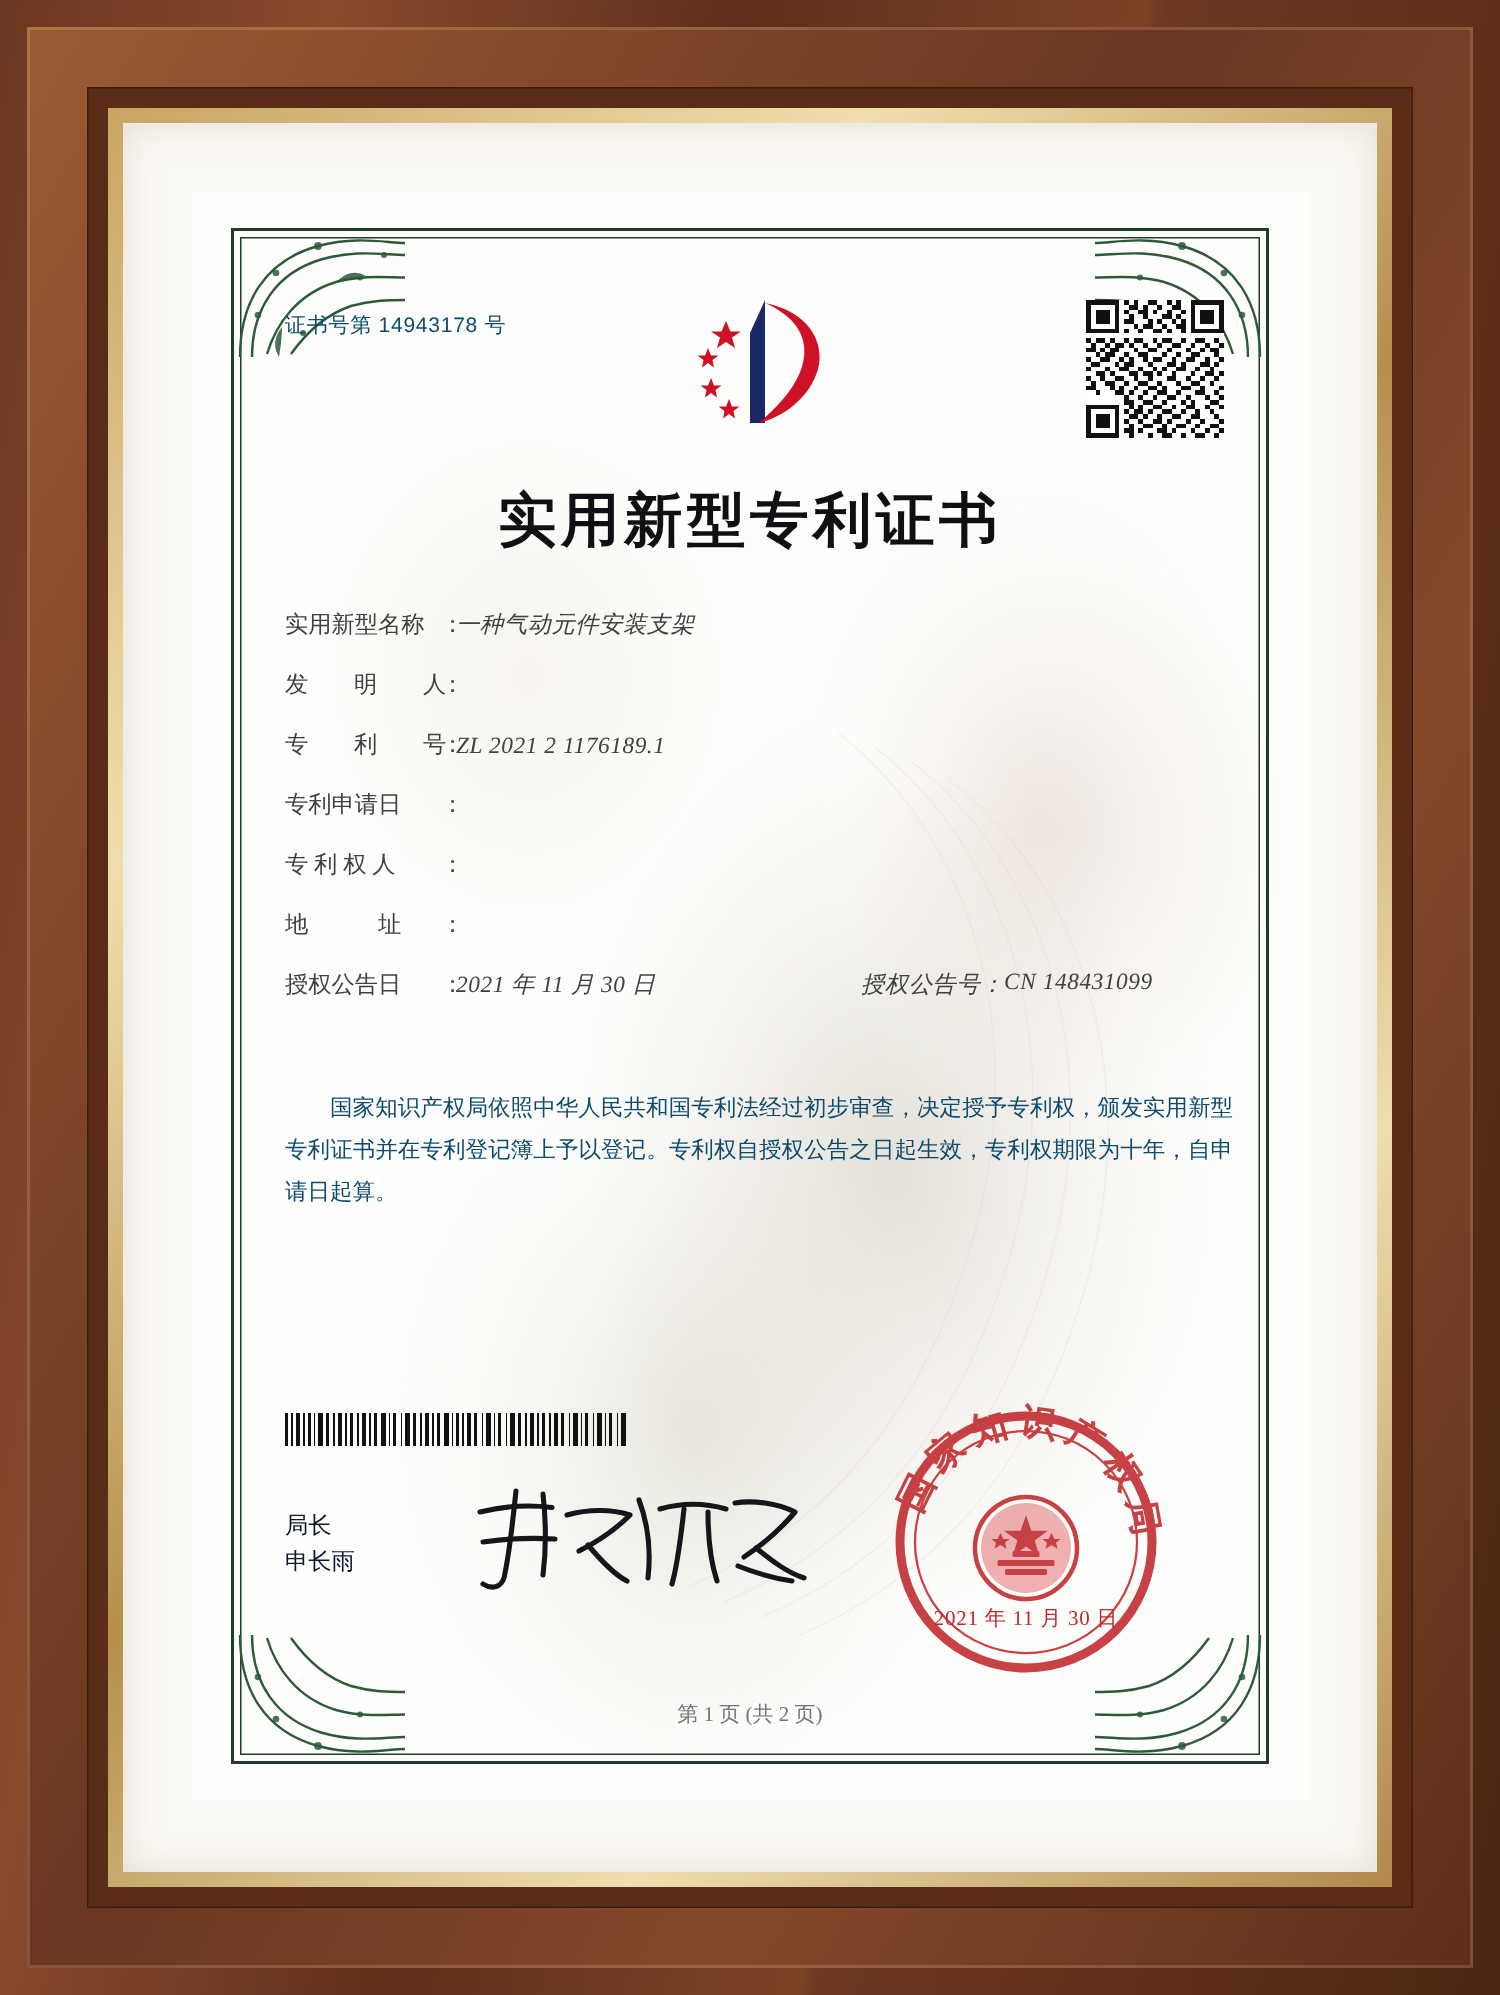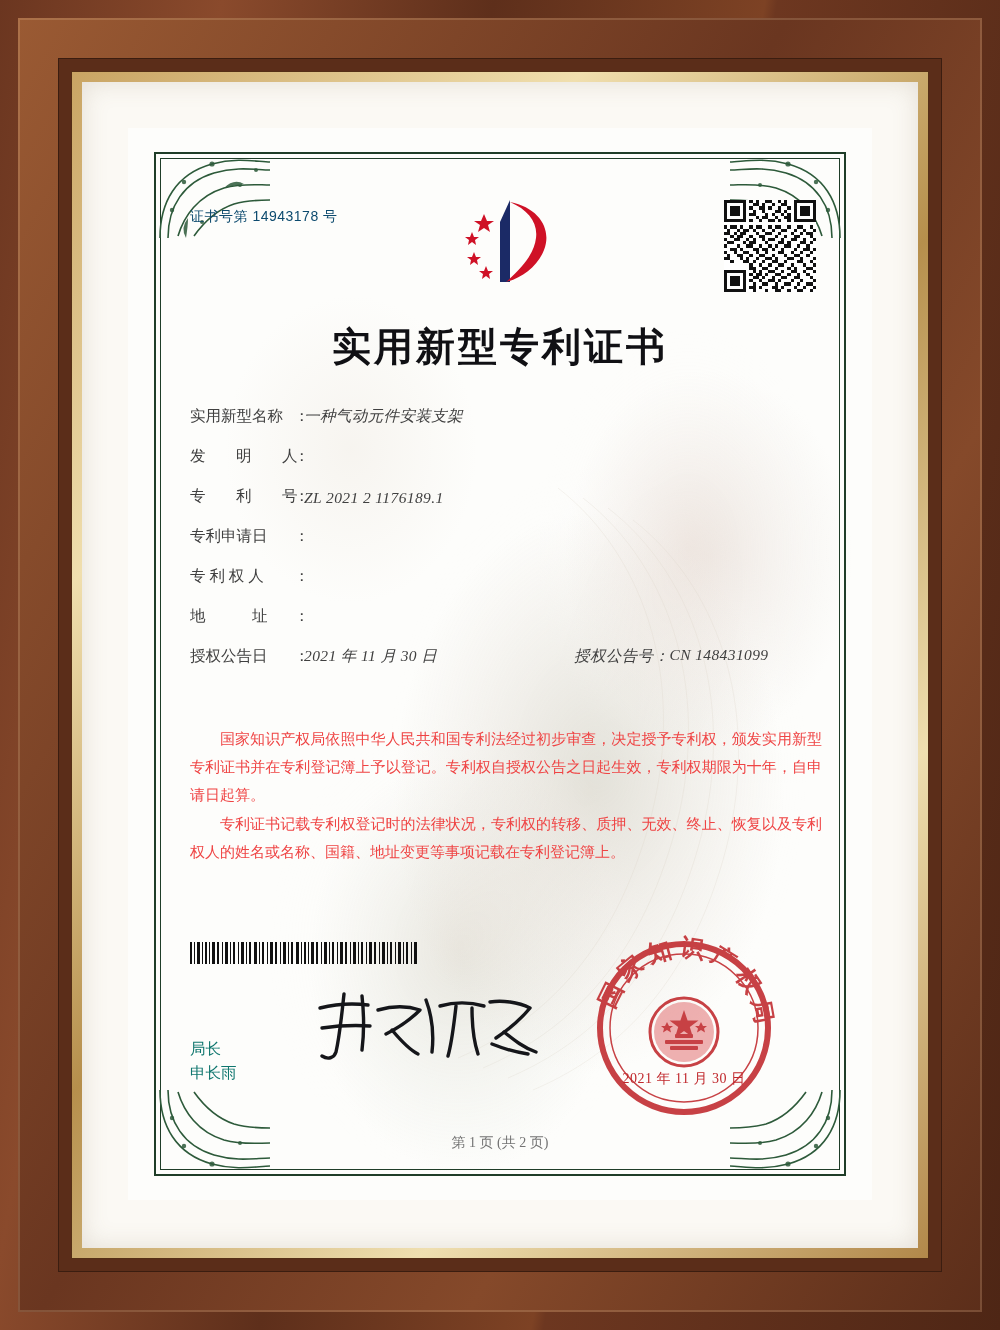--- a/index.html
+++ b/index.html
@@ -156,38 +156,37 @@
   .row.dual .val { display: flex; }
   .row.dual .val .a { width: 270px; flex: 0 0 270px; }
   .row.dual .val .b-lbl { white-space: nowrap; }
 
   .para {
     position: absolute;
     left: 62px; right: 50px; top: 598px;
     font-family: "Liberation Serif", serif;
     font-size: 15px;
     line-height: 1.85;
-    color: #ef4444;
+    color: #0c4a6e;
     text-align: justify;
   }
   .para p { margin: 0 0 2px 0; text-indent: 2em; }
 
   .barcode {
     position: absolute;
     left: 62px; top: 814px;
     width: 230px; height: 22px;
   }
   .signature-block {
     position: absolute;
     left: 62px; top: 878px;
-    font-family: Liberation Serif, serif;
+    font-family: Liberation Mono, monospace;
     font-size: 15.5px;
     line-height: 1.55;
-    color: #0f766e;
-    margin-top: 31px;
+    color: #0f172a;
   }
   .handwriting {
     position: absolute;
     left: 178px; top: 858px;
     width: 250px; height: 80px;
   }
   .seal {
     position: absolute;
     right: 88px; top: 800px;
     width: 200px; height: 200px;
@@ -601,21 +600,20 @@
           <span class="b-lbl">授权公告号</span>
           <span>：</span>
           <span>CN 148431099</span>
         </div>
       </div>
 
     </div>
 
     <div class="para">
       <p>国家知识产权局依照中华人民共和国专利法经过初步审查，决定授予专利权，颁发实用新型专利证书并在专利登记簿上予以登记。专利权自授权公告之日起生效，专利权期限为十年，自申请日起算。</p>
-      <p>专利证书记载专利权登记时的法律状况，专利权的转移、质押、无效、终止、恢复以及专利权人的姓名或名称、国籍、地址变更等事项记载在专利登记簿上。</p>
     </div>
 
     <div class="barcode">
       <svg viewBox="0 0 230 22" preserveAspectRatio="none" shape-rendering="crispEdges">
         <g fill="#111">
           <rect x="0" y="0" width="2" height="22"></rect>
             <rect x="4" y="0" width="1" height="22"></rect>
           <rect x="7" y="0" width="3" height="22"></rect>
             <rect x="12" y="0" width="1" height="22"></rect>
           <rect x="15" y="0" width="2" height="22"></rect>

